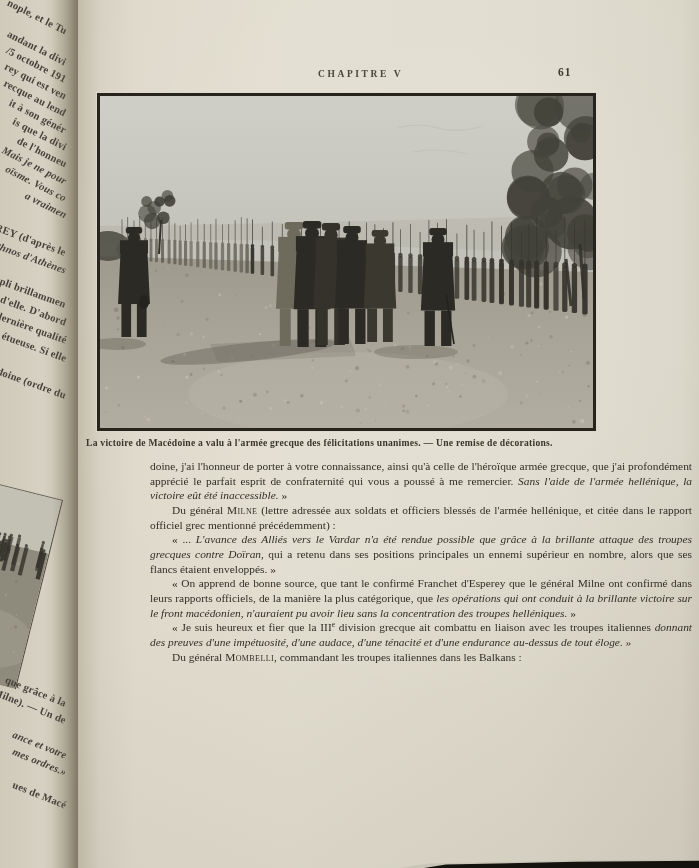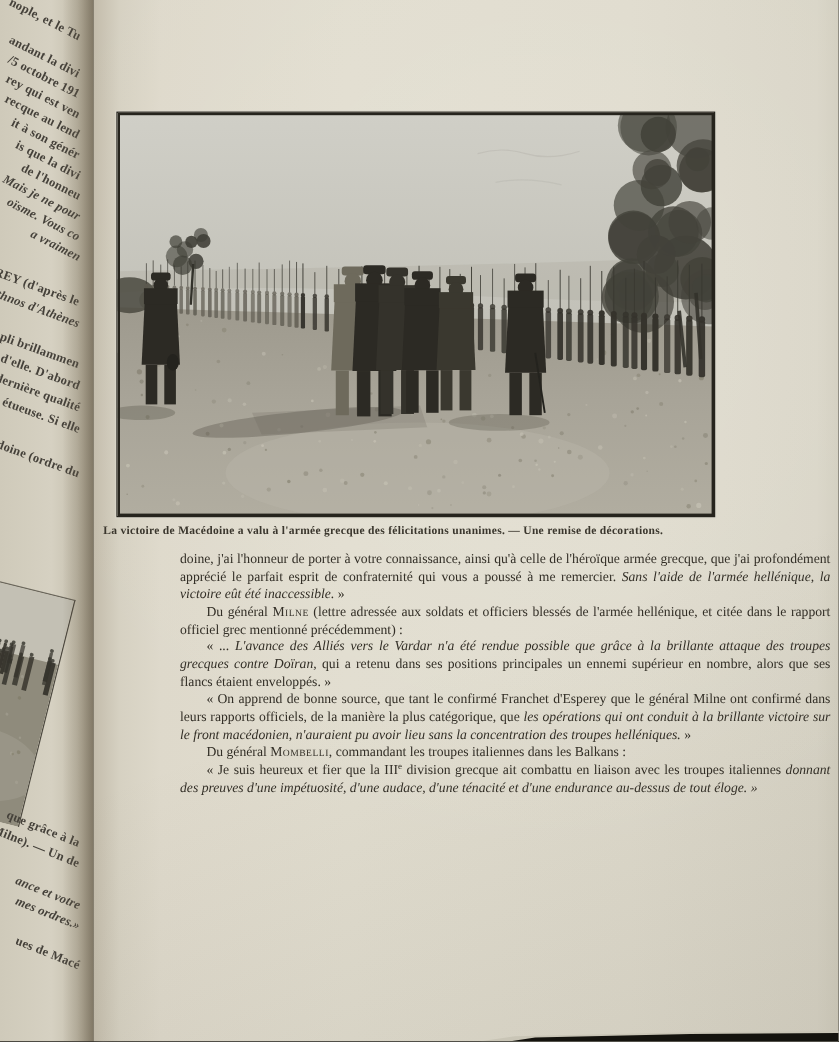--- a/index.html
+++ b/index.html
@@ -191,20 +191,24 @@
       <div class="frag" style="top: 698px; transform: rotate(22deg);">que grâce à la</div>
       <div class="frag" style="top: 715px; transform: rotate(22deg);">Milne). — Un de</div>
       <div class="frag it" style="top: 750px; transform: rotate(22deg);">ance et votre</div>
       <div class="frag it" style="top: 767px; transform: rotate(22deg);">mes ordres.»</div>
       <div class="frag" style="top: 800px; transform: rotate(22deg);">ues de Macé</div>
     </div>
 
   <div class="gutter"></div>
 
   <div class="recto">
+    <div class="running-head">
+      <span class="chapter">CHAPITRE V</span>
+      <span class="pagenum">61</span>
+    </div>
 
     <figure class="photo">
       <svg id="photoSvg" viewBox="0 0 497 336" preserveAspectRatio="none">
         <defs>
           <linearGradient id="skyG" x1="0" y1="0" x2="0" y2="1">
             <stop offset="0" stop-color="#d0cfc7"></stop>
               <stop offset="1" stop-color="#c0bfb6"></stop>
           </linearGradient>
           <linearGradient id="gndG" x1="0" y1="0" x2="0" y2="1">
             <stop offset="0" stop-color="#9e9a8e"></stop>
@@ -641,20 +645,20 @@
       </svg>
     </figure>
 
     <div class="caption">La victoire de Macédoine a valu à l'armée grecque des félicitations unanimes. — Une remise de décorations.</div>
 
     <div class="bodytext" id="bodyText">
         <p><span>doine, j'ai l'honneur de porter à votre connaissance, ainsi qu'à celle de l'héroïque armée grecque, que j'ai profondément apprécié le parfait esprit de confraternité qui vous a poussé à me remercier. </span><i>Sans l'aide de l'armée hellénique, la victoire eût été inaccessible.</i><span> »</span></p>
         <p class="ind"><span>Du général </span><span class="sc">Milne</span><span> (lettre adressée aux soldats et officiers blessés de l'armée hellénique, et citée dans le rapport officiel grec mentionné précédemment) :</span></p>
         <p class="ind"><span>« ... </span><i>L'avance des Alliés vers le Vardar n'a été rendue possible que grâce à la brillante attaque des troupes grecques contre Doïran,</i><span> qui a retenu dans ses positions principales un ennemi supérieur en nombre, alors que ses flancs étaient enveloppés. »</span></p>
         <p class="ind"><span>« On apprend de bonne source, que tant le confirmé Franchet d'Esperey que le général Milne ont confirmé dans leurs rapports officiels, de la manière la plus catégorique, que </span><i>les opérations qui ont conduit à la brillante victoire sur le front macédonien, n'auraient pu avoir lieu sans la concentration des troupes helléniques.</i><span> »</span></p>
+        <p class="ind"><span>« Je suis heureux et fier que la III</span><sup class="e">e</sup><span> division grecque ait combattu en liaison avec les troupes italiennes </span><i>donnant des preuves d'une impétuosité, d'une audace, d'une ténacité et d'une endurance au-dessus de tout éloge. »</i></p>
         <p class="ind"><span>Du général </span><span class="sc">Mombelli</span><span>, commandant les troupes italiennes dans les Balkans :</span></p>
-        <p class="ind"><span>« Je suis heureux et fier que la III</span><sup class="e">e</sup><span> division grecque ait combattu en liaison avec les troupes italiennes </span><i>donnant des preuves d'une impétuosité, d'une audace, d'une ténacité et d'une endurance au-dessus de tout éloge. »</i></p>
       </div>
   </div>
 
   <div class="bottom-light"></div>
   <div class="bottom-edge"></div>
 </div>
 
 </body></html>

